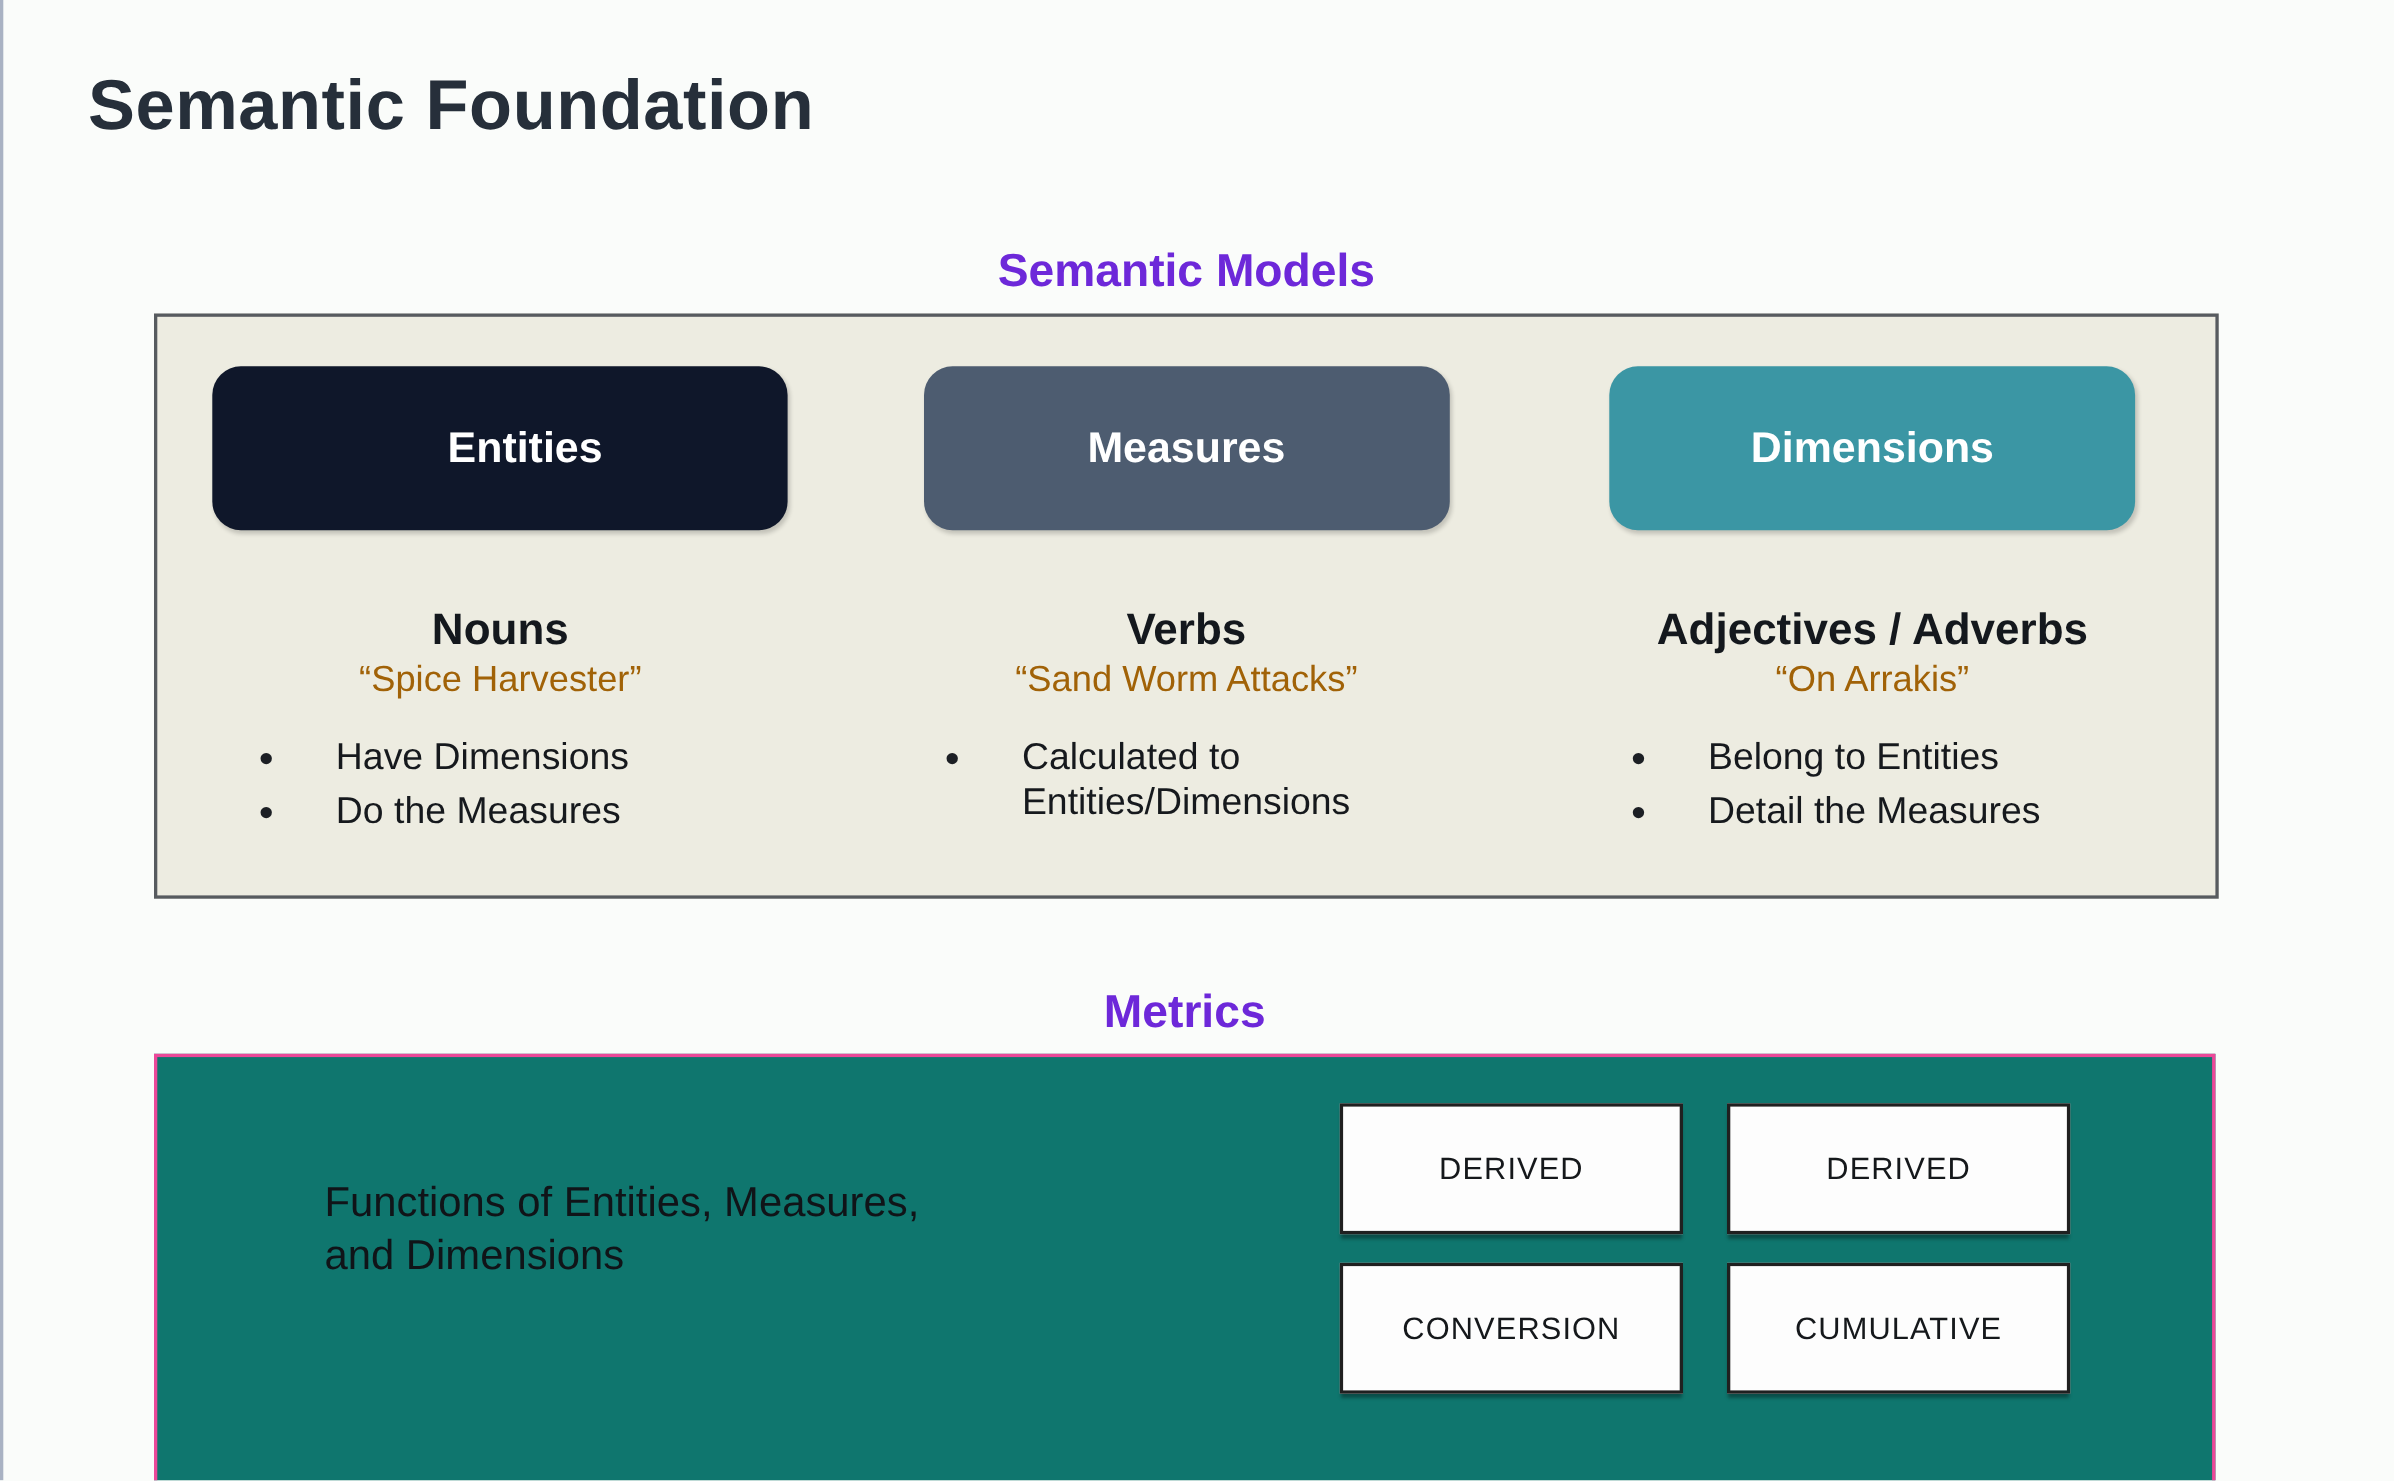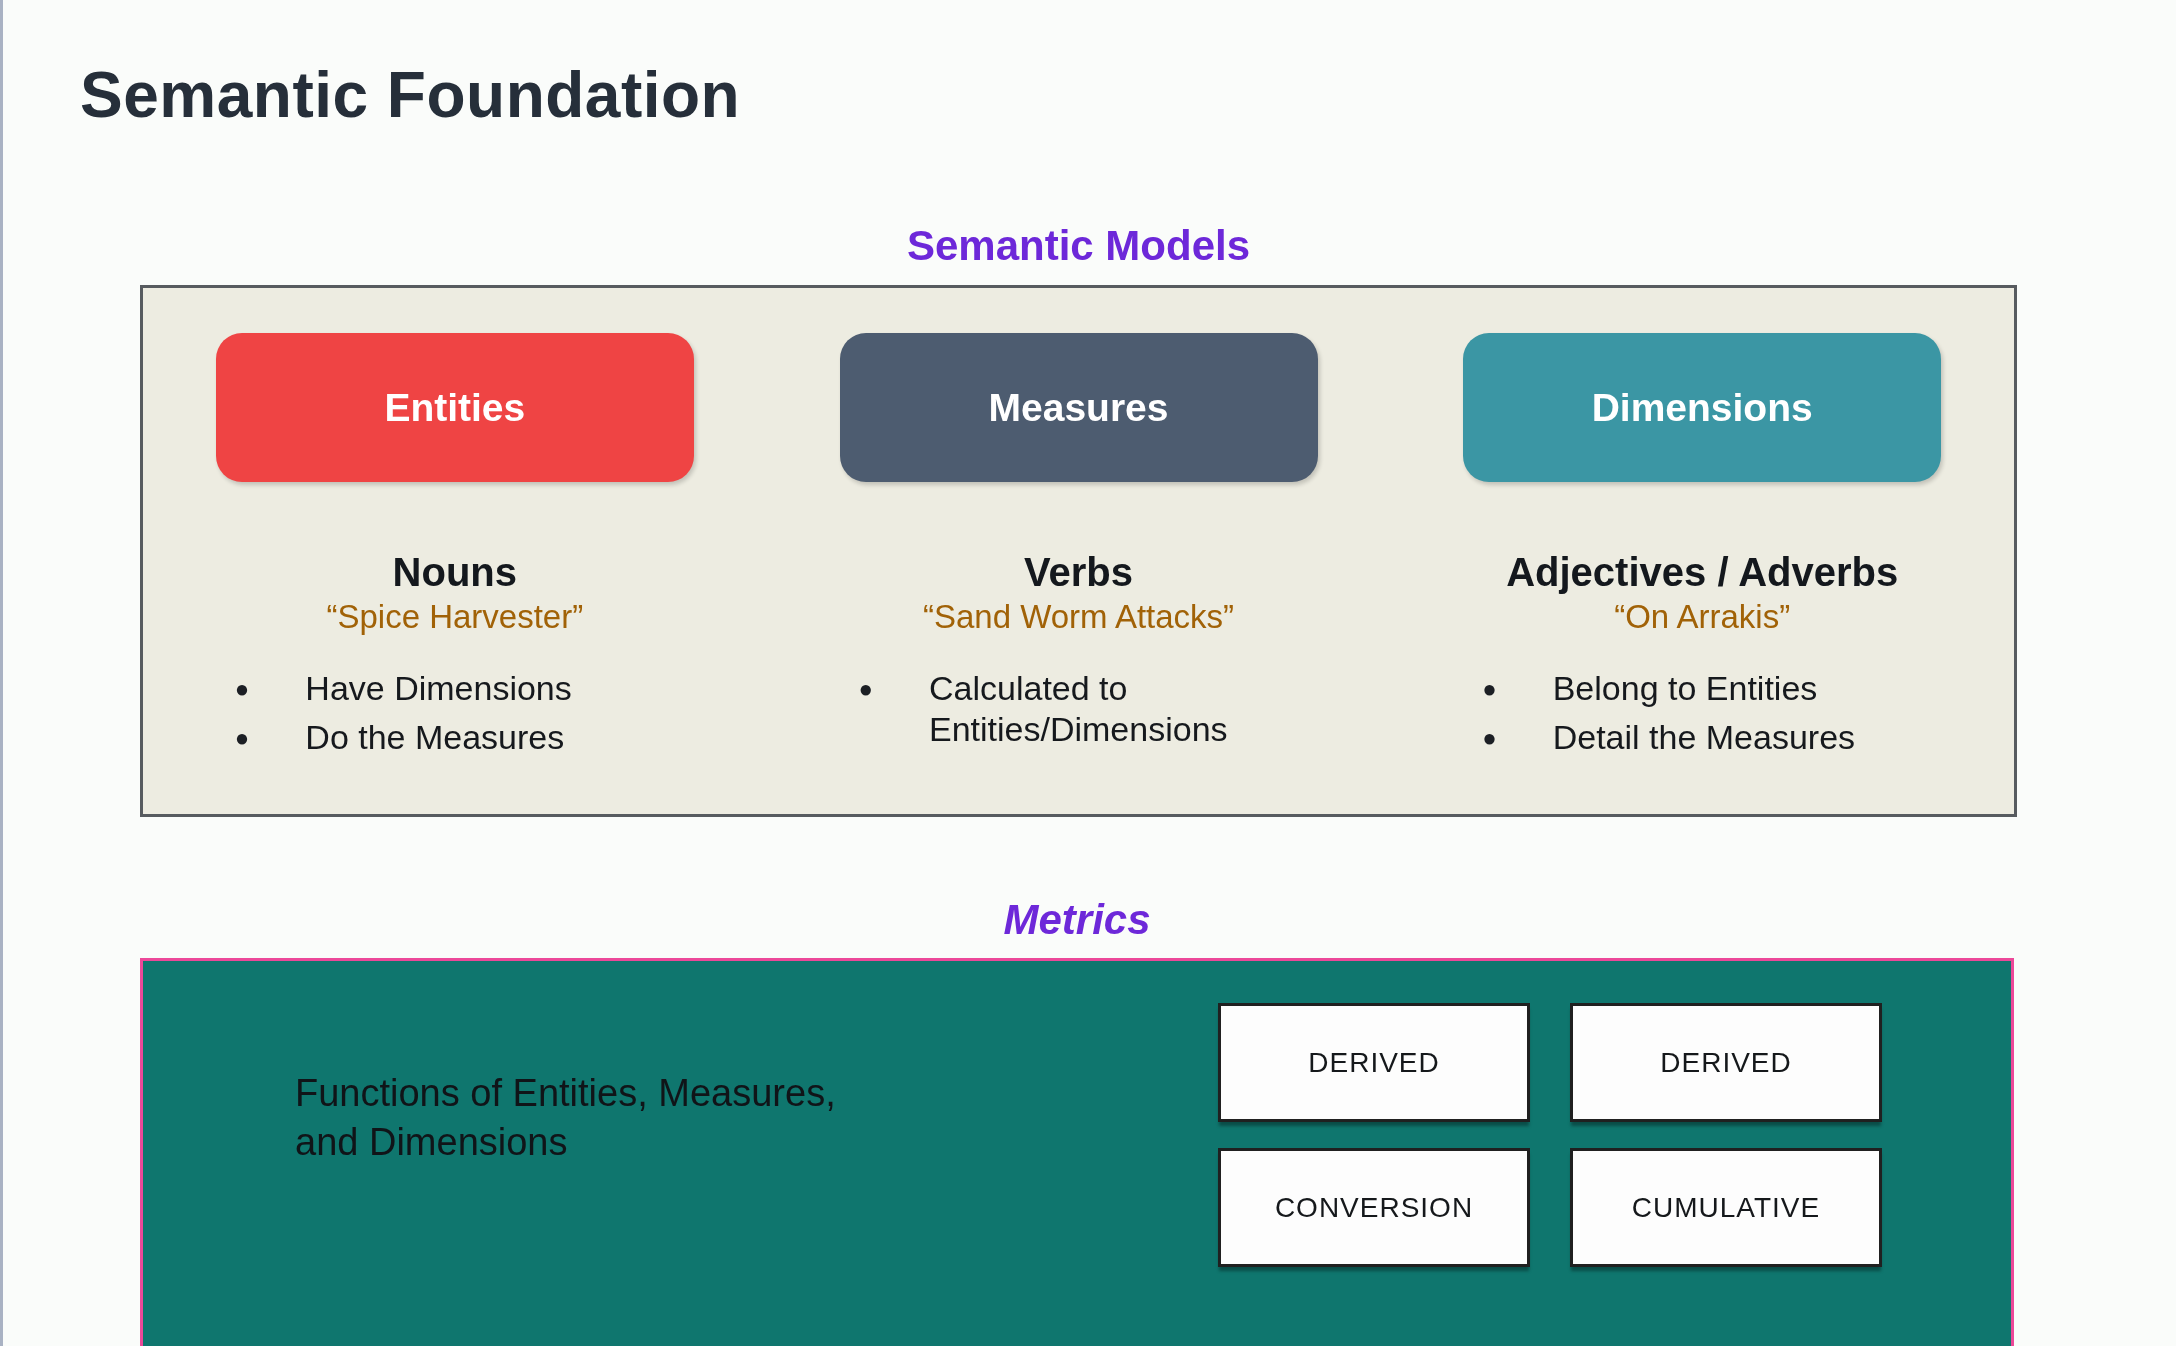--- a/index.html
+++ b/index.html
@@ -17,35 +17,35 @@
   .page-title{
     position:absolute;left:80px;top:58px;
     font-size:64px;font-weight:600;color:#262f3a;
     letter-spacing:0.5px;margin:0;
   }
   .section-heading{
     position:absolute;text-align:center;
     font-size:42px;font-weight:700;color:#6d28d9;
   }
   .models-heading{left:140px;top:222px;width:1877px;}
-  .metrics-heading{left:140px;top:896px;width:1874px;font-style:italic;}
+  .metrics-heading{left:140px;top:896px;width:1874px;}
 
   .models-panel{
     position:absolute;left:140px;top:285px;width:1877px;height:532px;
     background:#edece1;border:3px solid #575b5f;box-sizing:border-box;
     display:flex;
   }
   .model-col{flex:1;display:flex;flex-direction:column;align-items:center;}
   .pill{
     margin-top:45px;width:478px;height:149px;border-radius:26px;
     display:flex;align-items:center;justify-content:center;
     color:#ffffff;font-size:39px;font-weight:700;
     box-shadow:2px 3px 4px rgba(0,0,0,0.18);
   }
-  .pill-entities{background:#ef4444;}
+  .pill-entities{background:#0f172a;padding-left:45px;}
   .pill-measures{background:#4d5c70;}
   .pill-dimensions{background:#3b96a4;}
   .col-heading{margin-top:68px;font-size:40px;font-weight:700;color:#14181d;line-height:1.1;}
   .col-quote{margin-top:4px;font-size:33px;color:#a16207;}
   .bullets{
     margin:32px 0 0 0;padding:0;list-style:none;
     width:440px;display:flex;flex-direction:column;gap:8px;
     font-size:34px;color:#16191d;
   }
   .bullet-row{display:flex;align-items:flex-start;gap:56px;line-height:1.22;}

